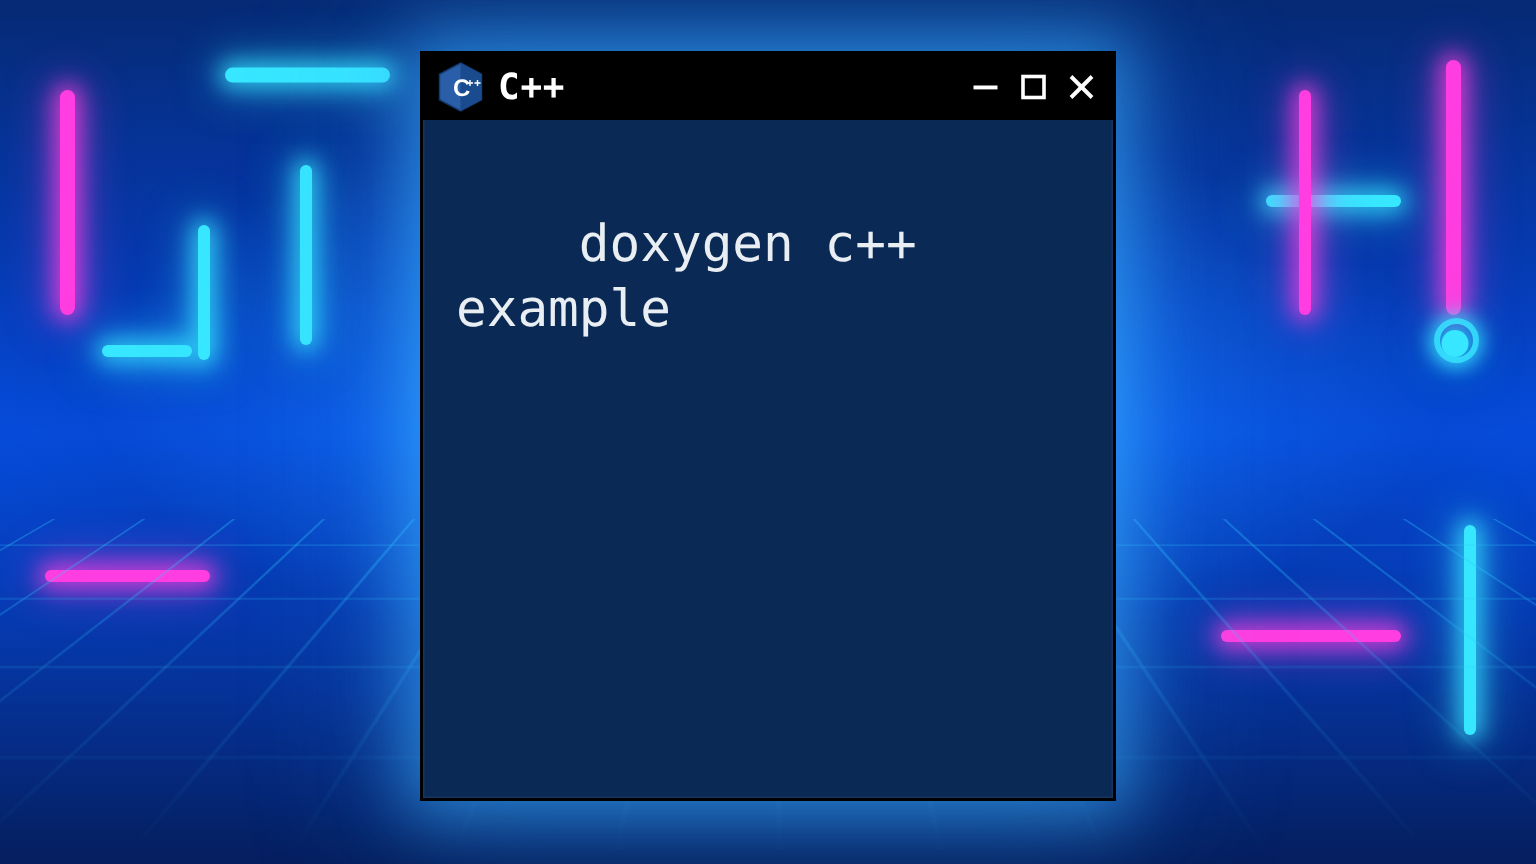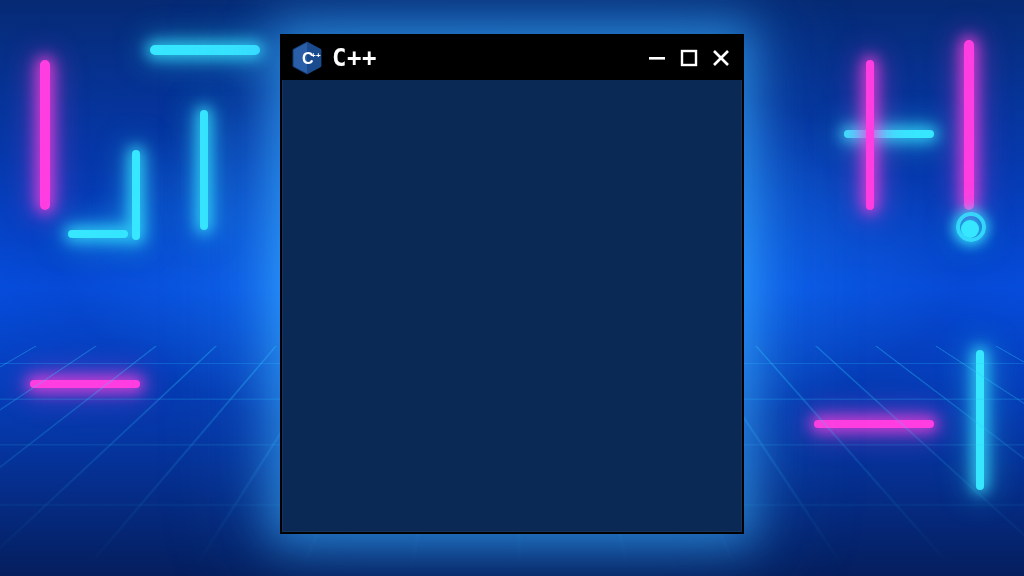--- a/index.html
+++ b/index.html
@@ -157,13 +157,16 @@
       </span>
       <span class="win-btn" title="Close">
         <svg width="20" height="20" viewBox="0 0 20 20">
           <line x1="3" y1="3" x2="17" y2="17" stroke="#fff" stroke-width="2.6"></line>
           <line x1="17" y1="3" x2="3" y2="17" stroke="#fff" stroke-width="2.6"></line>
         </svg>
       </span>
     </div>
   </div>
 
+  <div class="body">
+    <span>doxygen c++ example</span>
+  </div>
 </div>
 
 </body></html>

